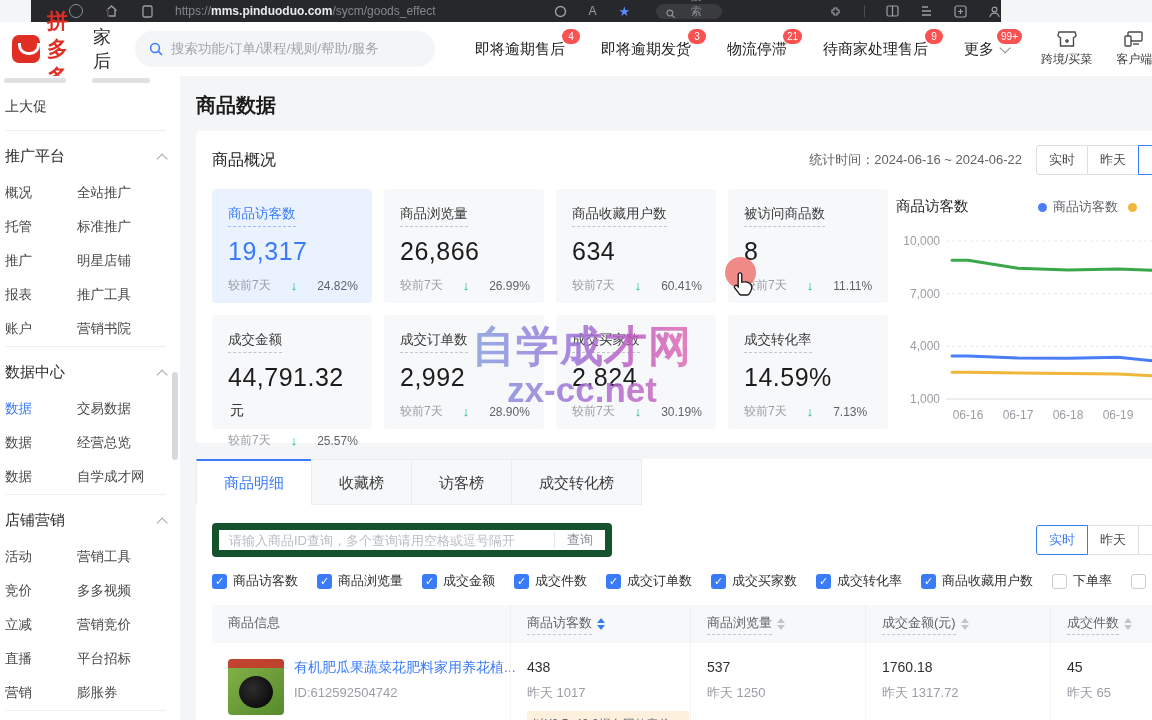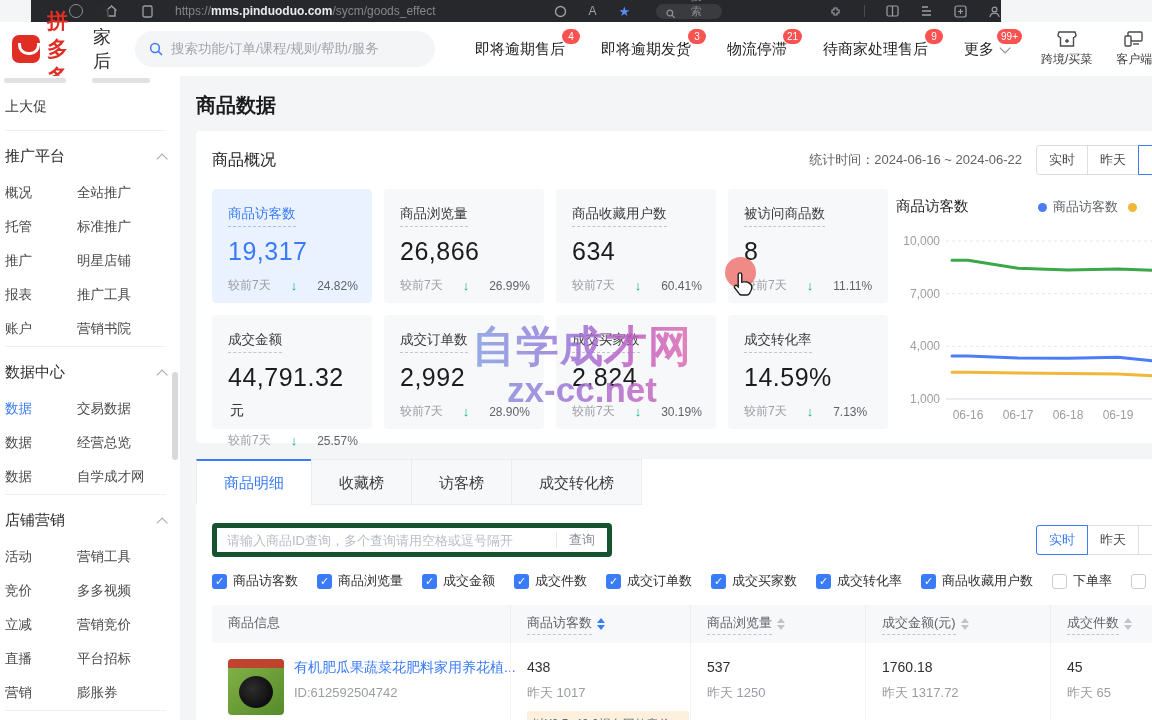--- a/index.html
+++ b/index.html
@@ -88,21 +88,21 @@
   .lg-dot{width:9px;height:9px;border-radius:50%;display:inline-block;margin-right:6px;}
   .lg-item{display:flex;align-items:center;cursor:pointer;}
   
   #detail-card{margin-top:16px;padding:0 16px 16px 0;width:994px;min-height:300px;}
   #tabs-row{display:flex;}
   .tab{height:46px;line-height:46px;padding:0 27px;font-size:15px;color:#3a3a3a;background:#f7f8fa;
     border:1px solid #ececec;margin-left:-1px;cursor:pointer;box-sizing:border-box;white-space:nowrap;}
   .tab:first-child{margin-left:0;}
   .tab.active{background:#fff;color:#3a7bfa;border-top:2px solid #3a7bfa;border-bottom:1px solid #fff;line-height:43px;}
   #search-row{display:flex;align-items:center;justify-content:space-between;margin:18px 0 0 16px;}
-  #search-wrap{width:400px;height:34px;border:5px solid #14532d;border-radius:4px;display:flex;align-items:center;box-sizing:border-box;background:#fff;}
+  #search-wrap{width:400px;height:34px;border:7px solid #14532d;border-radius:4px;display:flex;align-items:center;box-sizing:border-box;background:#fff;}
   #search-input{flex:1;border:none;outline:none;font-size:13px;padding:0 10px;color:#333;background:transparent;
     font-family:"Liberation Sans","DejaVu Sans",sans-serif;}
   #search-input::placeholder{color:#b8bcc4;}
   #search-vr{width:1px;height:16px;background:#e3e6ea;}
   #search-btn{padding:0 12px;font-size:13px;color:#8a8f99;cursor:pointer;white-space:nowrap;}
   #metrics-row{display:flex;align-items:center;gap:19px;margin:15px 0 0 16px;white-space:nowrap;}
   .metric{display:flex;align-items:center;font-size:13px;color:#2f2f2f;cursor:pointer;flex:none;}
   .cb{width:15px;height:15px;border-radius:3px;display:inline-flex;align-items:center;justify-content:center;
     margin-right:6px;box-sizing:border-box;flex:none;}
   .cb.on{background:#3a7bfa;color:#fff;font-size:11px;font-weight:bold;}

